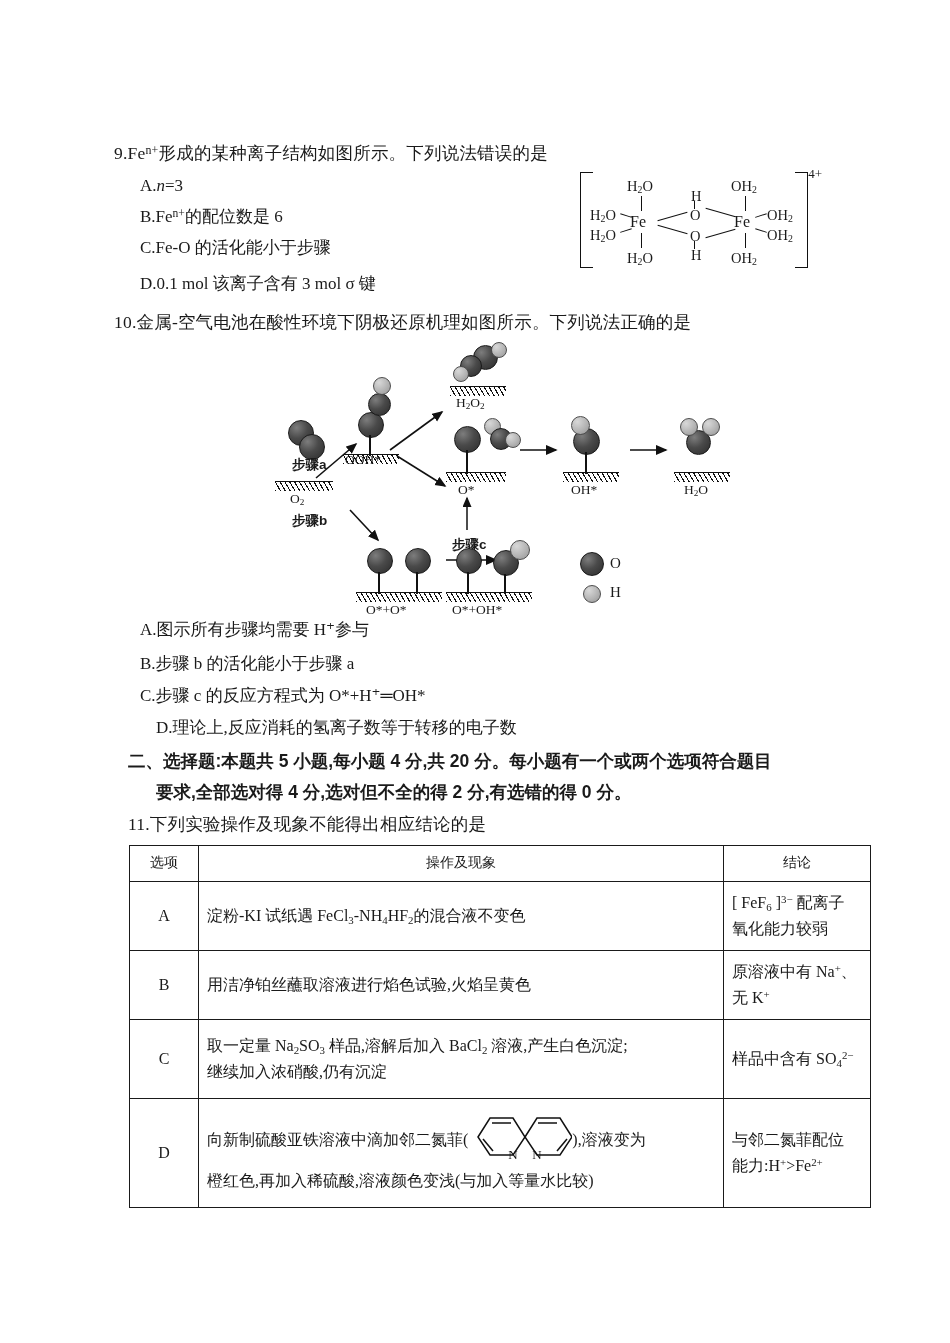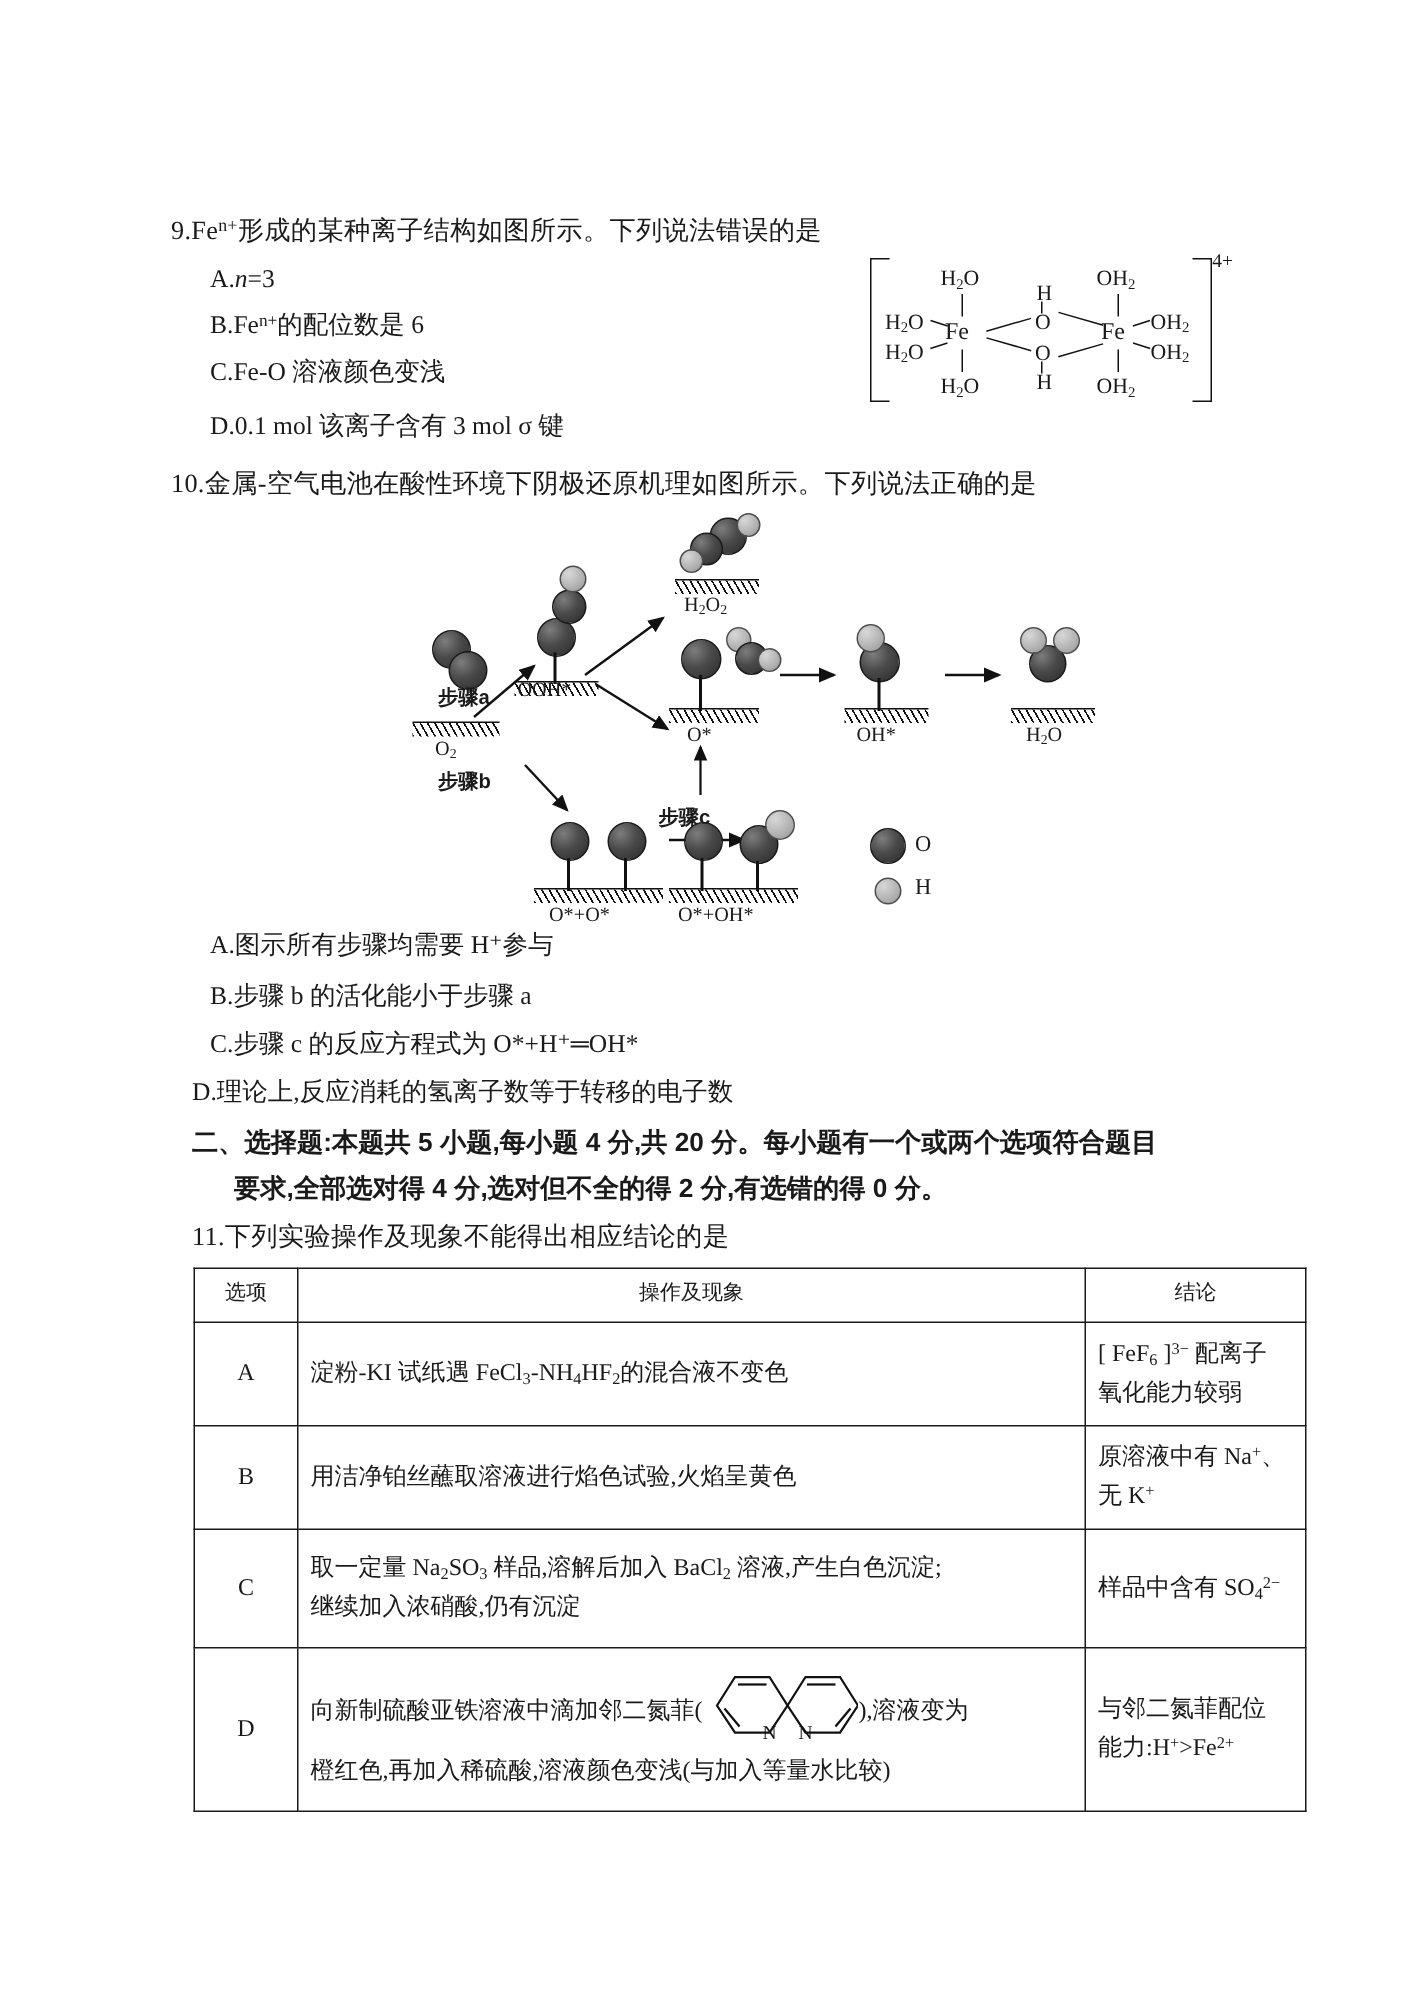--- a/index.html
+++ b/index.html
@@ -192,21 +192,21 @@
 
   <div class="opt" style="left:140px; top:174px;">
     <span>A.</span><span class="ital">n</span>=3
   </div>
 
   <div class="opt" style="left:140px; top:205px;">
     <span>B.</span><span>Fe<sup>n+</sup></span><span>的配位数是 6</span>
   </div>
 
   <div class="opt" style="left:140px; top:236px;">
-    <span>C.</span><span>Fe-O 溶液颜色变浅</span>
+    <span>C.</span><span>Fe-O 的活化能小于步骤</span>
   </div>
 
   <div class="opt" style="left:140px; top:272px;">
     <span>D.</span><span>0.1 mol 该离子含有 3 mol σ 键</span>
   </div>
 
   <div class="ion-fig">
     <div class="brk brk-l"></div>
     <div class="brk brk-r"></div>
     <div class="charge">4+</div>
@@ -326,21 +326,21 @@
       <line x1="4" y1="4" x2="32" y2="34" stroke="#111" stroke-width="1.6" marker-end="url(#ah)"></line>
     </svg>
 
     <div class="atomO" style="left:105px; top:212px; width:24px; height:24px;"></div>
     <div class="atomO" style="left:143px; top:212px; width:24px; height:24px;"></div>
     <div class="stem" style="left:116px; top:236px; height:22px;"></div>
     <div class="stem" style="left:154px; top:236px; height:22px;"></div>
     <div class="surf" style="left:94px; top:256px; width:86px;"></div>
     <div class="cap" style="left:104px; top:266px;">O*+O*</div>
 
-    <div class="cn" style="left:177px; top:200px;">步骤c</div>
+    <div class="cn" style="left:190px; top:200px;">步骤c</div>
     <svg class="arr" style="left:182px; top:216px;" width="62" height="16">
       <line x1="2" y1="8" x2="52" y2="8" stroke="#111" stroke-width="1.7" marker-end="url(#ah)"></line>
     </svg>
 
     <div class="atomO" style="left:194px; top:212px; width:24px; height:24px;"></div>
     <div class="atomO" style="left:231px; top:214px; width:24px; height:24px;"></div>
     <div class="atomH" style="left:248px; top:204px; width:18px; height:18px;"></div>
     <div class="stem" style="left:205px; top:236px; height:22px;"></div>
     <div class="stem" style="left:242px; top:238px; height:20px;"></div>
     <div class="surf" style="left:184px; top:256px; width:86px;"></div>
@@ -354,21 +354,21 @@
 
   <div class="opt" style="left:140px; top:618px;">
     <span>A.</span><span>图示所有步骤均需要 H⁺参与</span>
   </div>
   <div class="opt" style="left:140px; top:652px;">
     <span>B.</span><span>步骤 b 的活化能小于步骤 a</span>
   </div>
   <div class="opt" style="left:140px; top:684px;">
     <span>C.</span><span>步骤 c 的反应方程式为 O*+H⁺═OH*</span>
   </div>
-  <div class="opt" style="left:128px; top:716px;">
+  <div class="opt" style="left:156px; top:716px;">
     <span>D.</span><span>理论上,反应消耗的氢离子数等于转移的电子数</span>
   </div>
 
   <div class="sec-head" style="left:128px; top:748px;">二、选择题:本题共 5 小题,每小题 4 分,共 20 分。每小题有一个或两个选项符合题目</div>
   <div class="sec-head" style="left:156px; top:779px;">要求,全部选对得 4 分,选对但不全的得 2 分,有选错的得 0 分。</div>
 
   <div class="q-stem" style="left:128px; top:812px;">
     <span>11.</span><span>下列实验操作及现象不能得出相应结论的是</span>
   </div>
 

